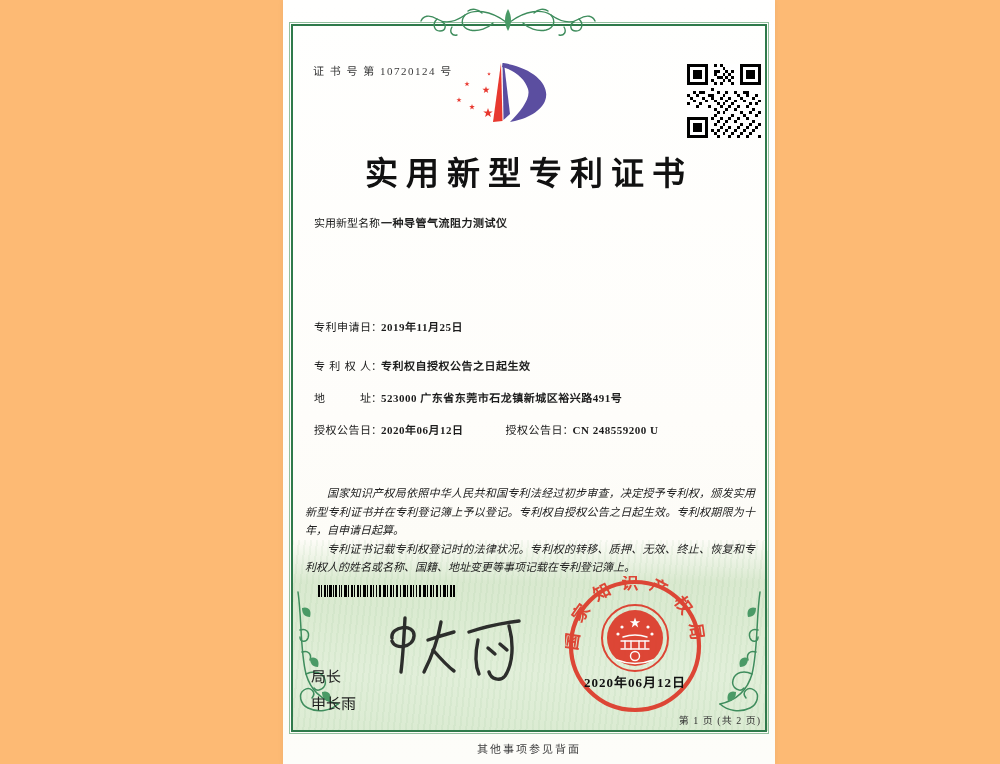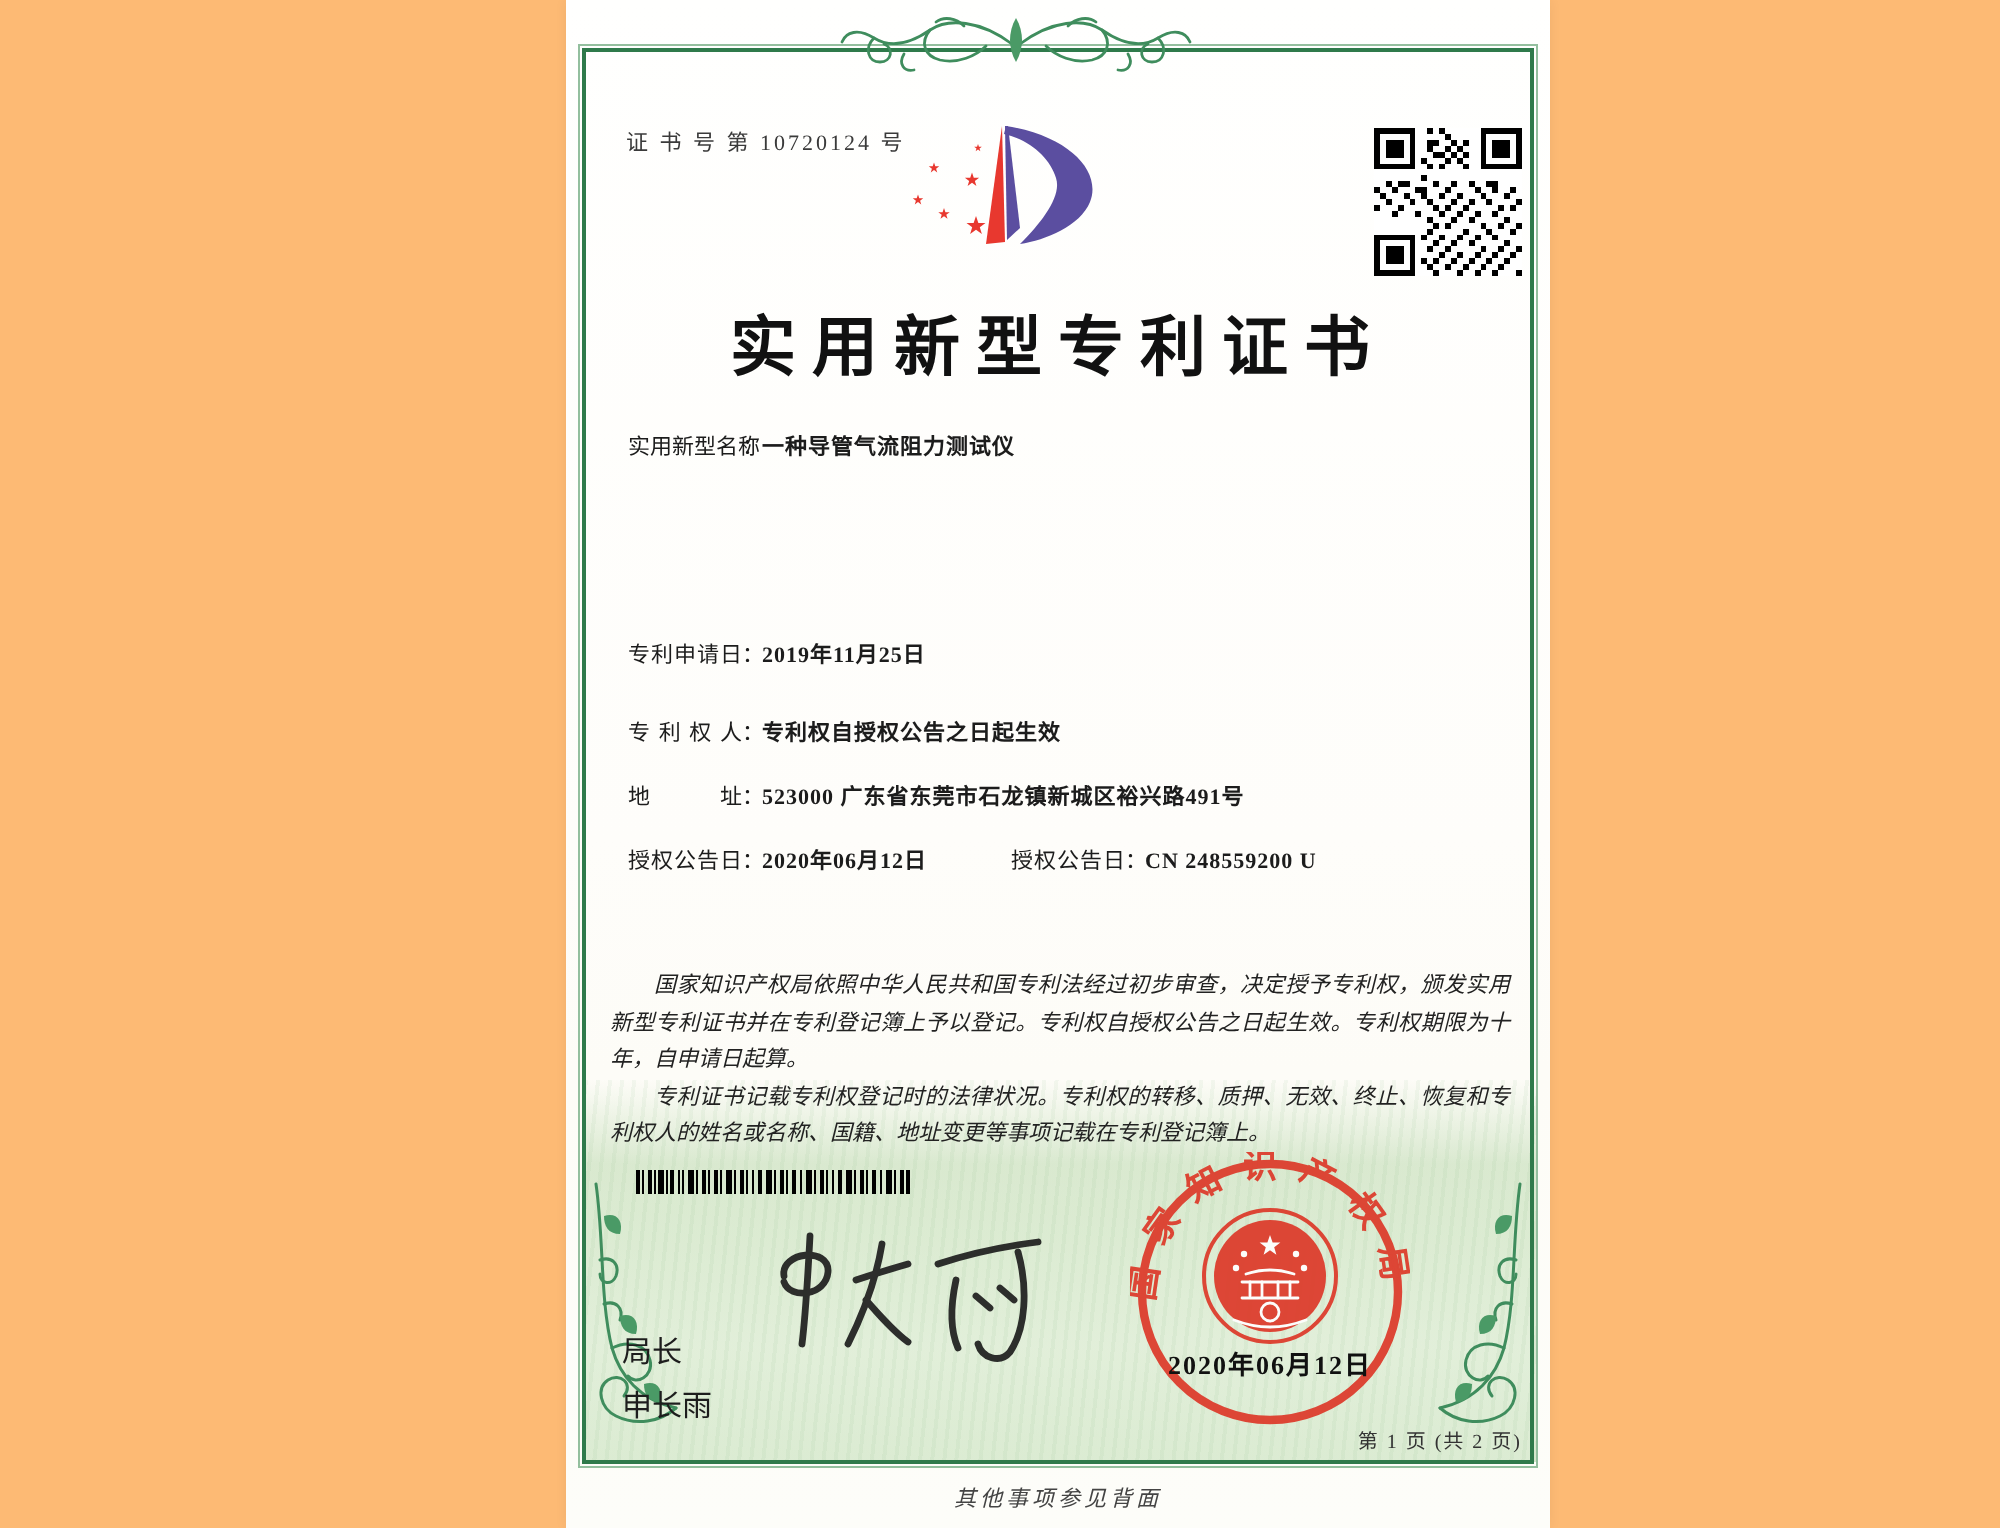--- a/index.html
+++ b/index.html
@@ -51,21 +51,21 @@
   .director{position:absolute;left:28px;top:664px;font-size:15px;color:#1d1d1d;line-height:27px;}
   .signature{position:absolute;left:98px;top:608px;width:155px;height:90px;}
 
   .seal{position:absolute;left:282px;top:576px;width:140px;height:140px;opacity:0.93;}
   .sealdate{position:absolute;left:282px;top:672px;width:140px;text-align:center;
             font-size:13px;letter-spacing:1px;color:#111;font-weight:600;}
 
   .pageind{position:absolute;left:0;width:478px;top:712px;text-align:right;font-size:10px;
            letter-spacing:1px;color:#333;}
   .backnote{position:absolute;left:0;width:492px;top:740px;text-align:center;font-size:11px;
-            letter-spacing:2px;color:#444;font-style:italic;}
+            letter-spacing:2px;color:#444;}
 </style>
 </head>
 <body>
 
 <div class="canvas">
   <div class="page">
 
     <div class="tint"></div>
     <div class="frame"></div>
 

